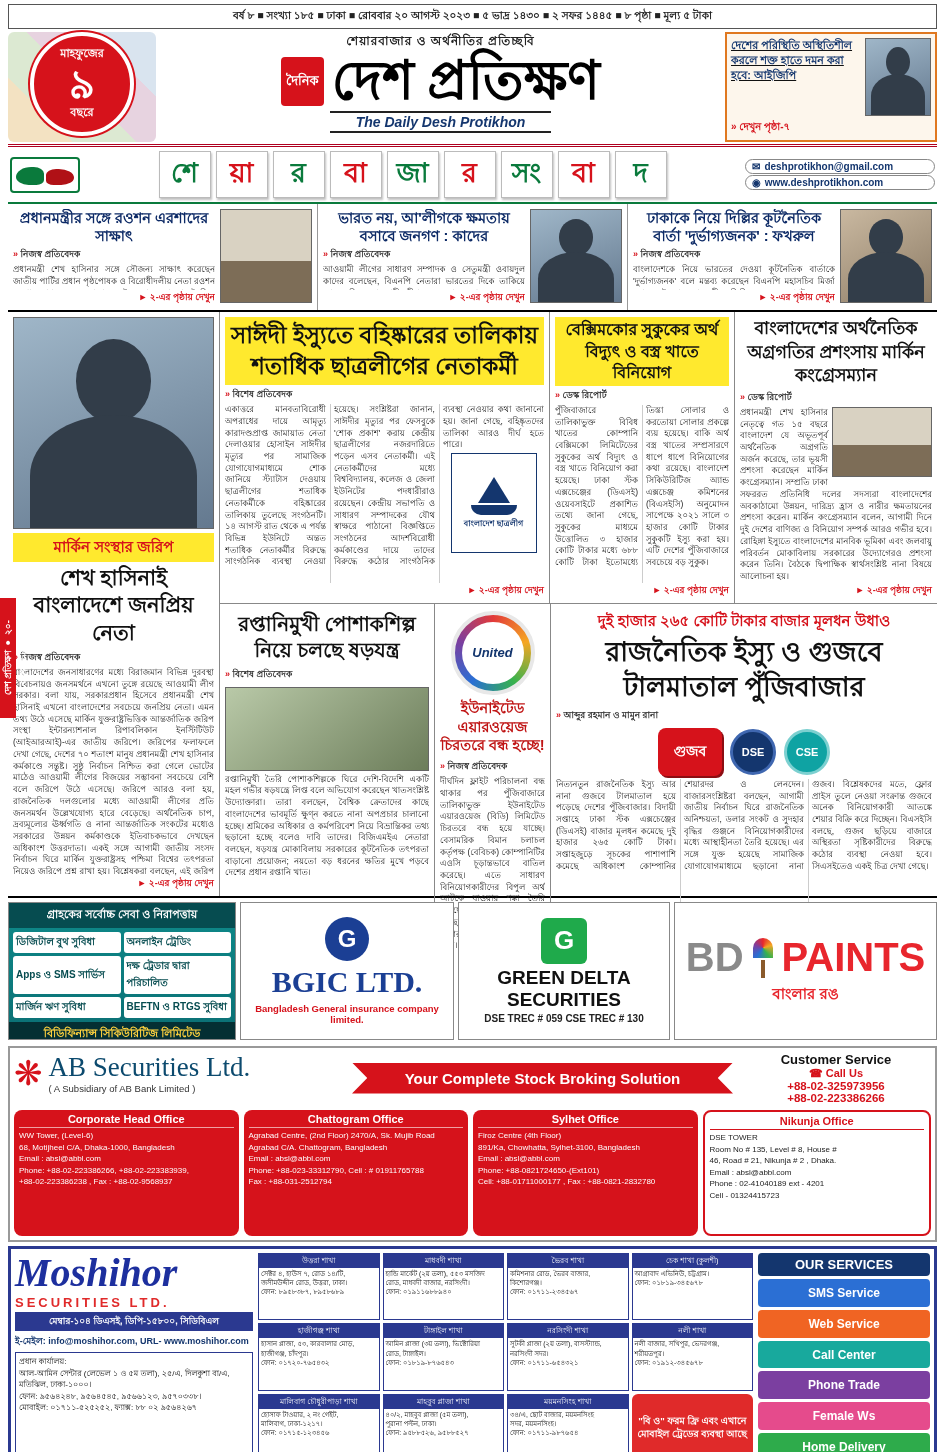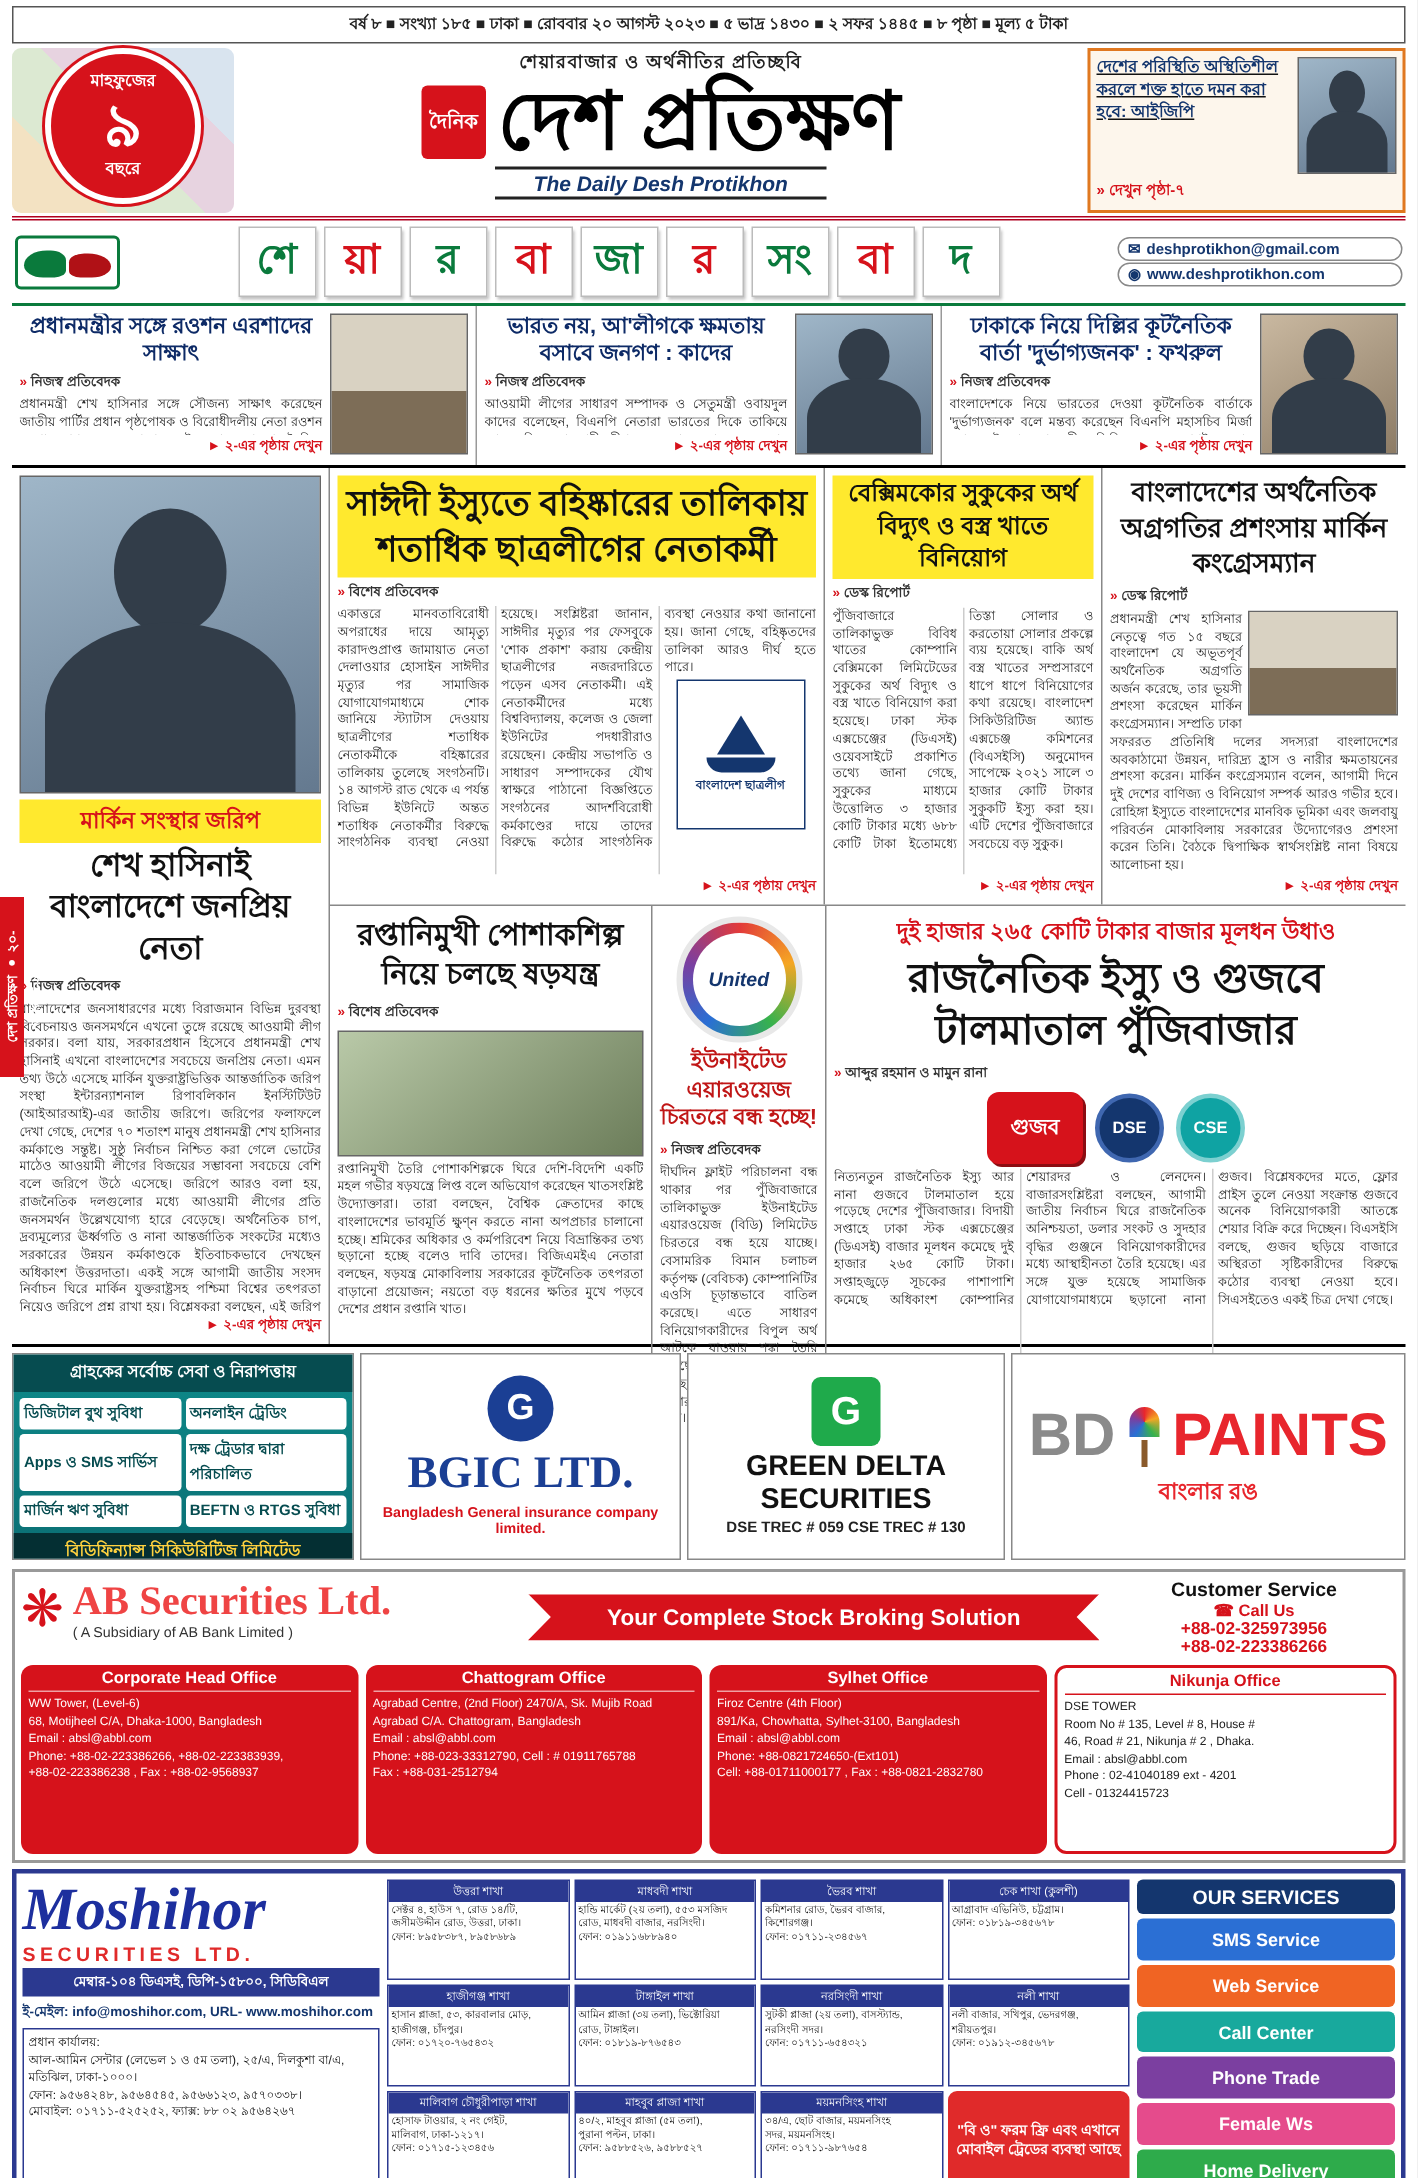--- a/index.html
+++ b/index.html
@@ -135,21 +135,21 @@
   .brush::before { content:""; position:absolute; top:0; left:3px; width:20px; height:20px;
     background:conic-gradient(#e8262d,#f5a623,#37b24d,#2a6fd4,#7b3fa0,#e8262d); border-radius:50% 50% 0 0; }
   .brush::after { content:""; position:absolute; bottom:0; left:11px; width:4px; height:18px; background:#8a5a2b; }
   .bdp-bn { font-size:15px; font-weight:bold; color:#e8262d; margin-top:2px; }
 
   
   .ab { border:2px solid #999; margin-top:2px; padding:4px; height:196px; display:flex; flex-direction:column; }
   .ab-top { display:flex; align-items:flex-start; gap:8px; }
   .ab-brand { width:330px; display:flex; gap:6px; align-items:center; }
   .ab-flower { font-size:34px; color:#d6121b; line-height:1; }
-  .ab-name { font-size:27px; font-weight:bold; color:#ef4444; font-family:"Liberation Serif", serif; }
+  .ab-name { font-size:27px; font-weight:normal; color:#0c4a6e; font-family:"Liberation Serif", serif; }
   .ab-subsidiary { font-size:9.5px; color:#333; }
   .ab-ribbon { flex:1; align-self:center; background:#d6121b; color:#fff; text-align:center; font-size:15px; font-weight:bold;
     padding:7px 4px; clip-path:polygon(0 0,100% 0,96% 50%,100% 100%,0 100%,4% 50%); }
   .ab-cs { width:190px; text-align:center; }
   .ab-cs .t1 { font-size:13px; font-weight:bold; color:#111; }
   .ab-cs .t2 { font-size:11px; font-weight:bold; color:#d6121b; }
   .ab-cs .ph { font-size:11.5px; font-weight:bold; color:#d6121b; }
   .ab-offices { display:flex; gap:5px; margin-top:6px; flex:1; }
   .office { flex:1; background:#d6121b; border-radius:8px; color:#fff; padding:3px 5px; overflow:hidden; }
   .office .ot { font-size:11px; font-weight:bold; text-align:center; border-bottom:1px solid rgba(255,255,255,.6); padding-bottom:2px; margin-bottom:2px; }

